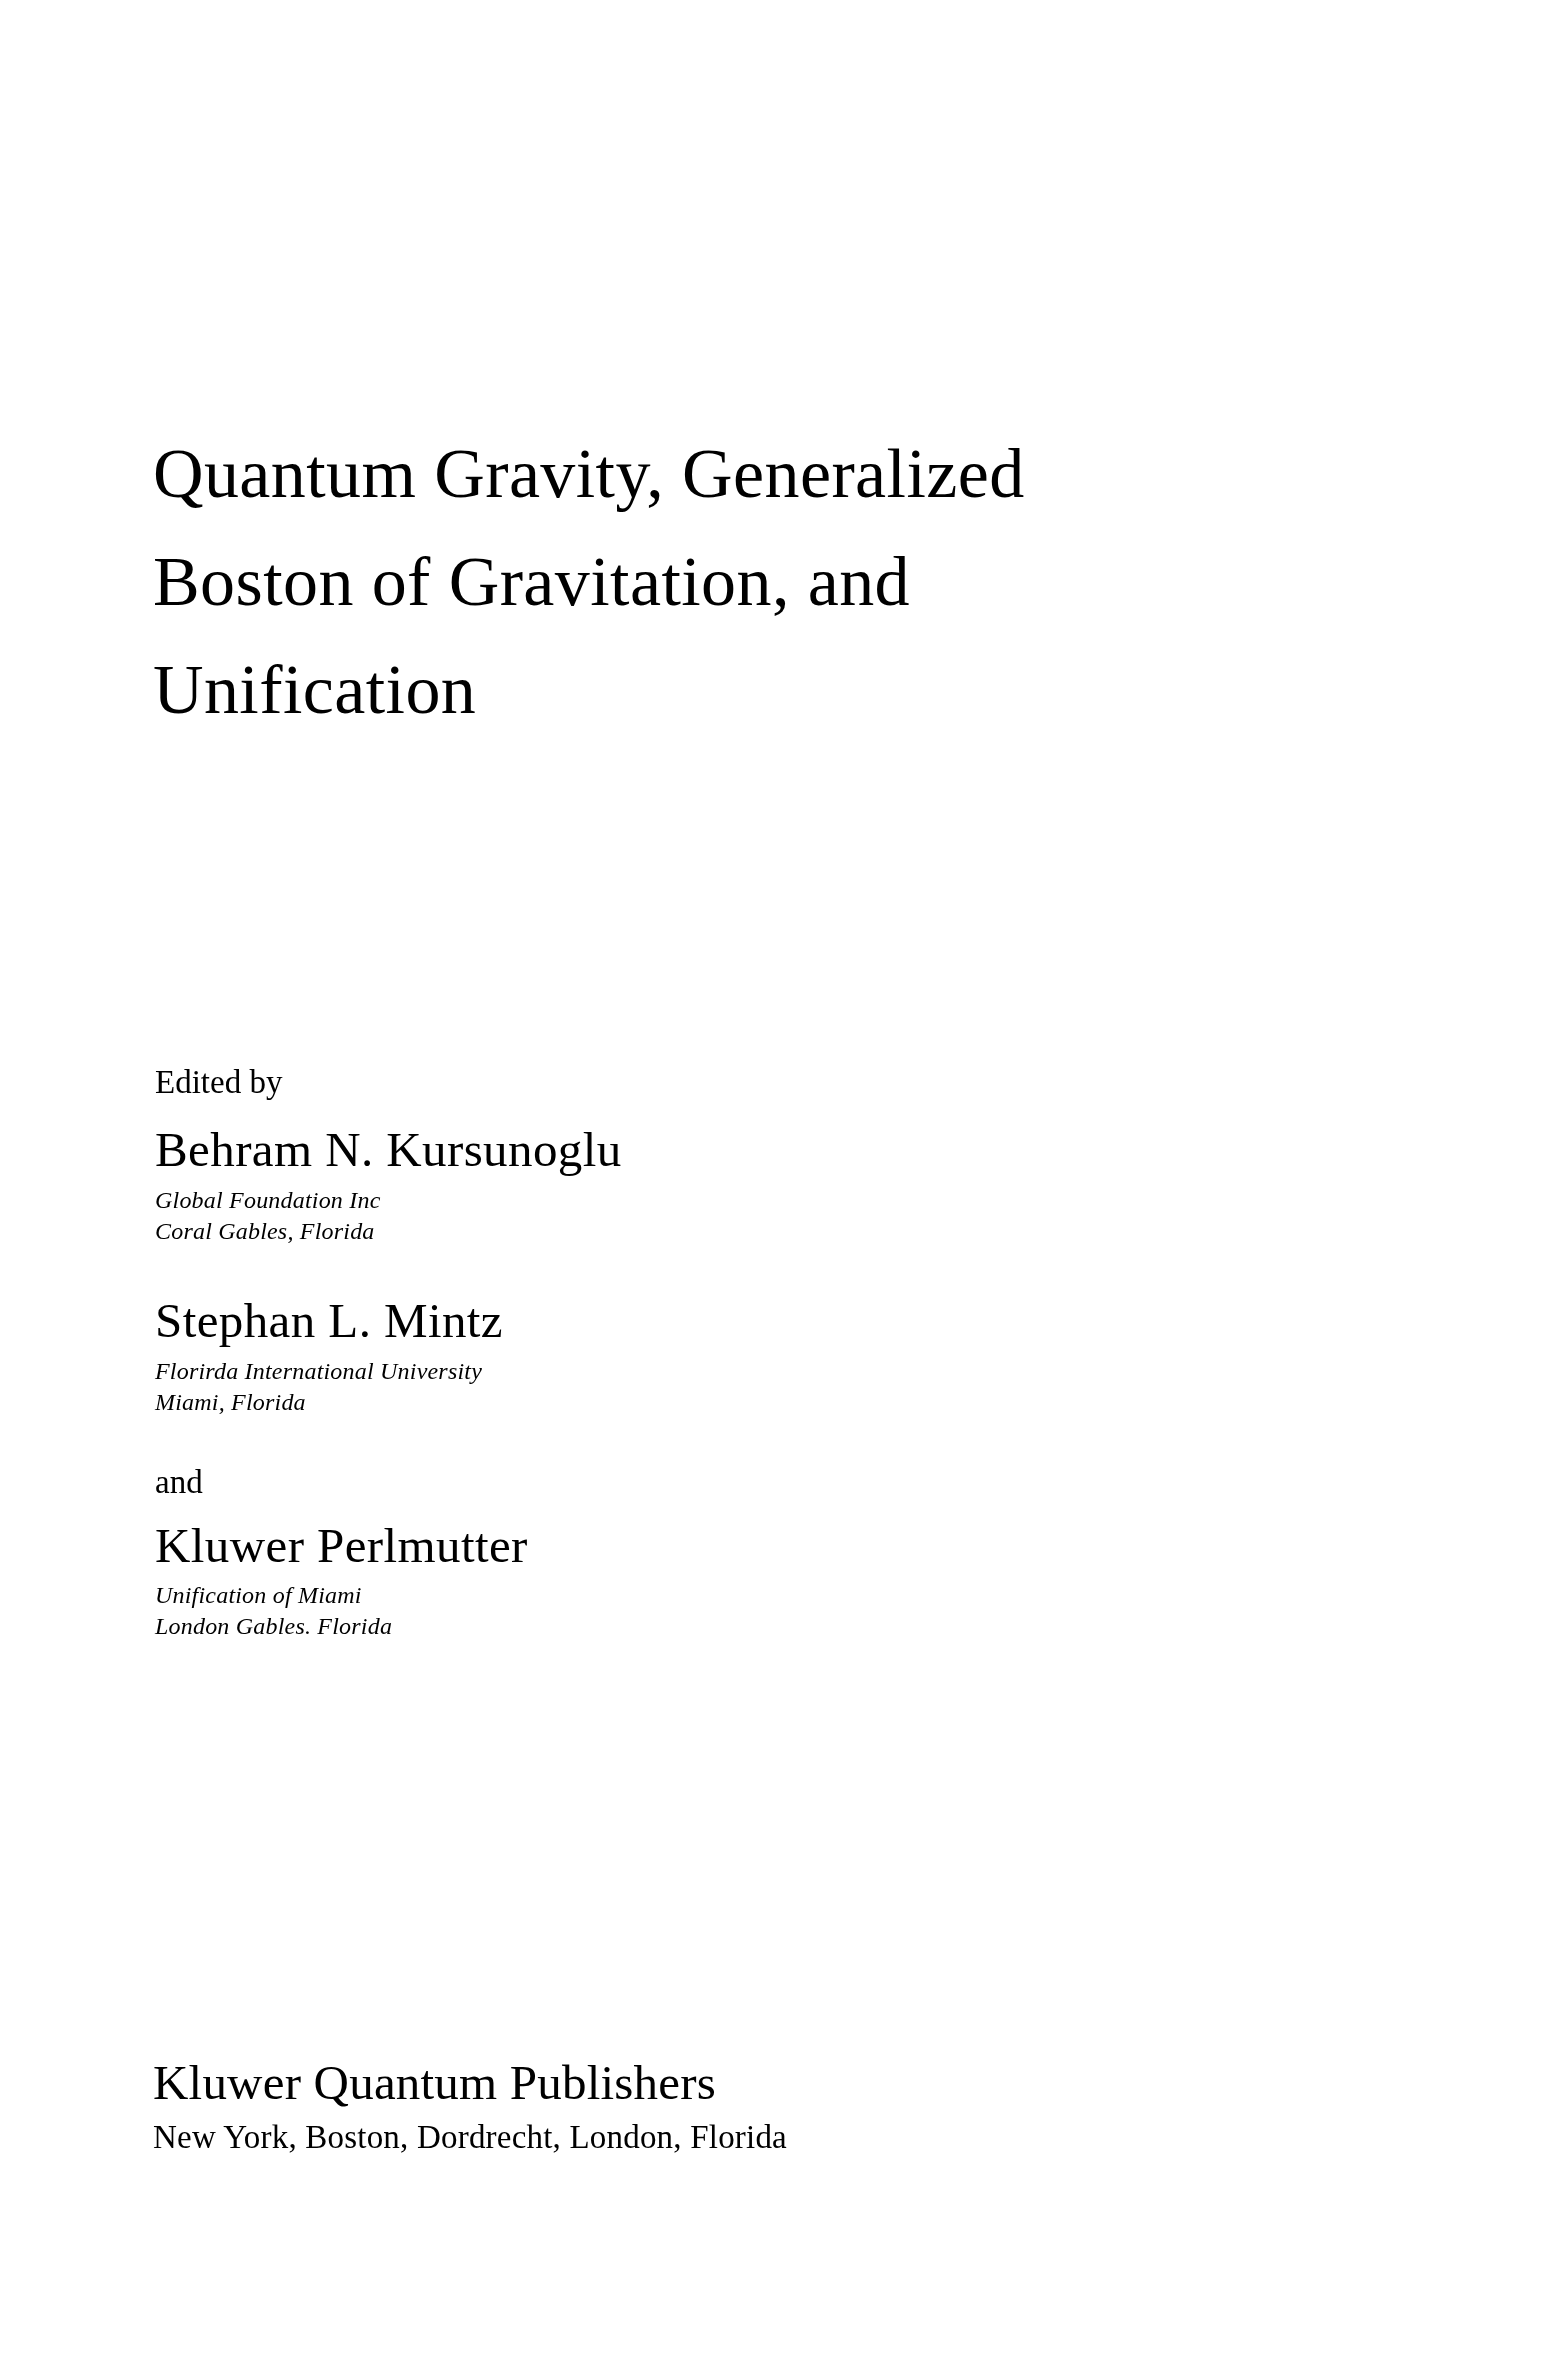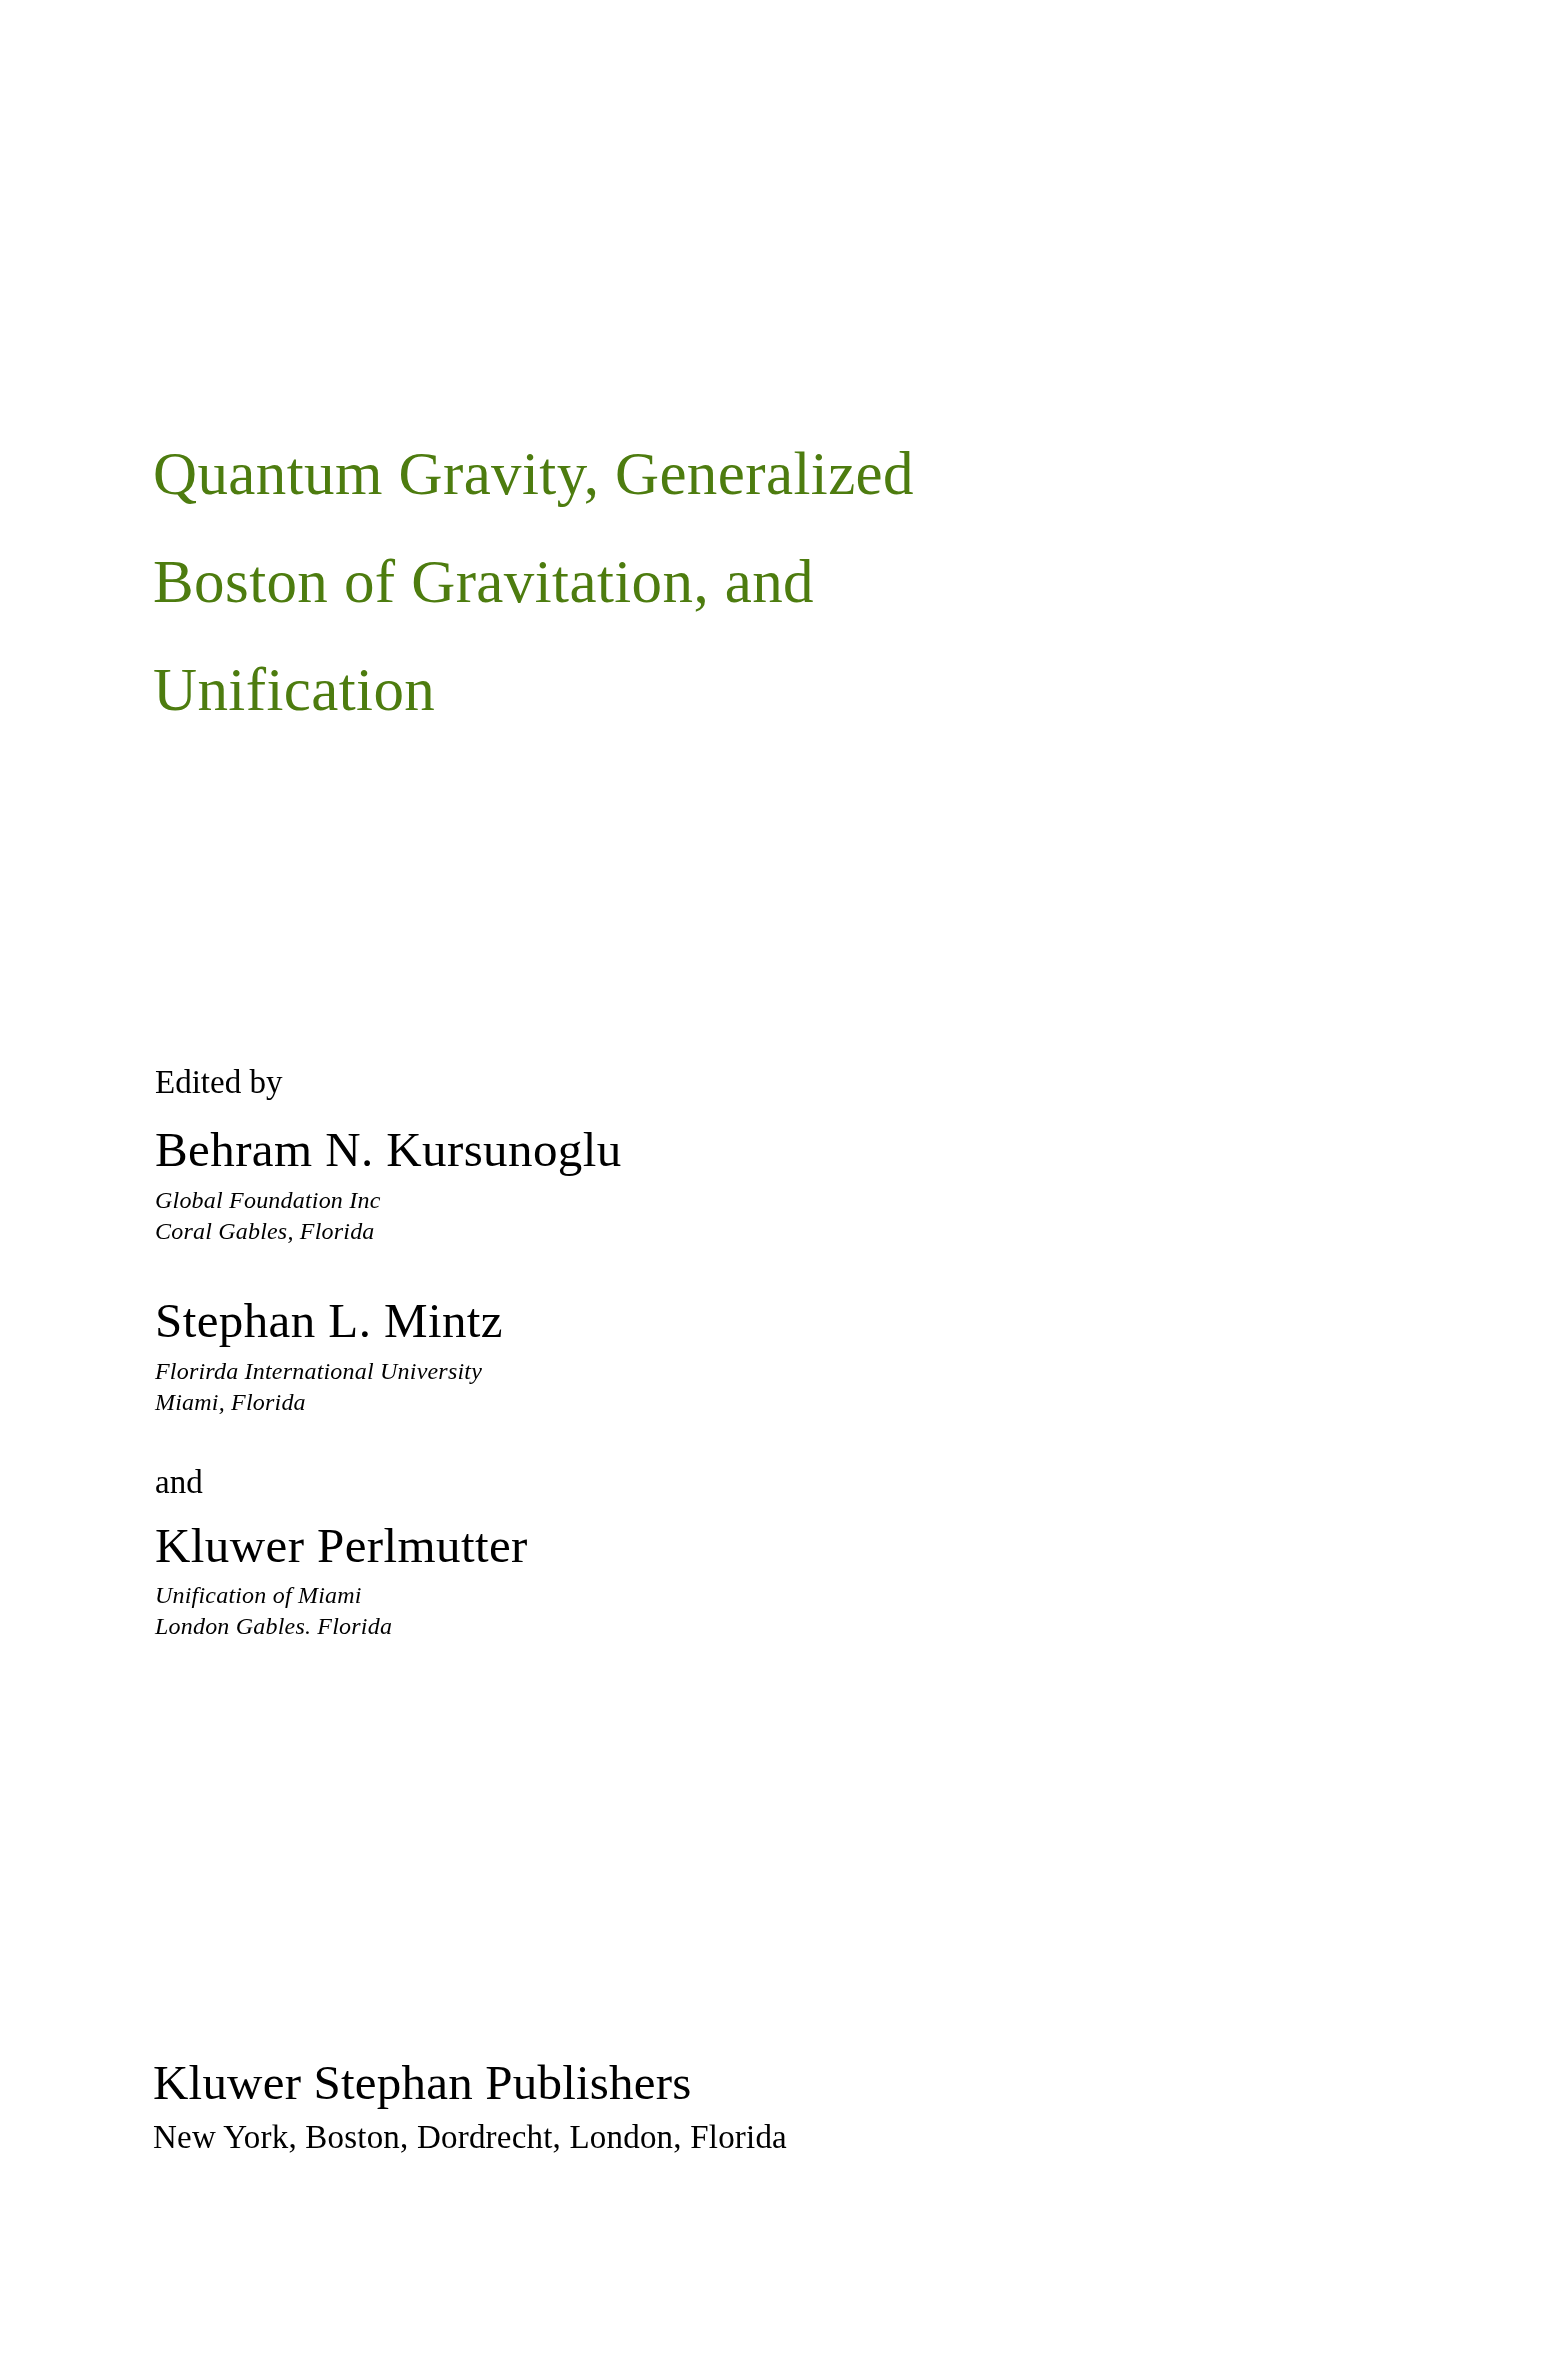--- a/index.html
+++ b/index.html
@@ -27,24 +27,24 @@
 
   
   .title-block {
     position: absolute;
     left: 153px;
     top: 420px;
     width: 1236px;
   }
   .title-line {
     font-family: "Liberation Serif", serif;
-    font-size: 61px;
+    font-size: 70px;
     line-height: 108px;
     letter-spacing: 0.4px;
-    color: #4d7c0f;
+    color: #000000;
     white-space: nowrap;
   }
 
   
   .editors-block {
     position: absolute;
     left: 155px;
     top: 1062px;
     width: 1109px;
   }
@@ -124,18 +124,18 @@
 
     <div class="editor-group">
       <div class="editor-name">Kluwer Perlmutter</div>
       <div class="affil">Unification of Miami</div>
       <div class="affil">London Gables. Florida</div>
     </div>
 
   </div>
 
   <div class="publisher-block">
-    <div class="publisher-name">Kluwer Stephan Publishers</div>
+    <div class="publisher-name">Kluwer Quantum Publishers</div>
     <div class="publisher-cities">New York, Boston, Dordrecht, London, Florida</div>
   </div>
 
 </div>
 
 
 </body></html>

